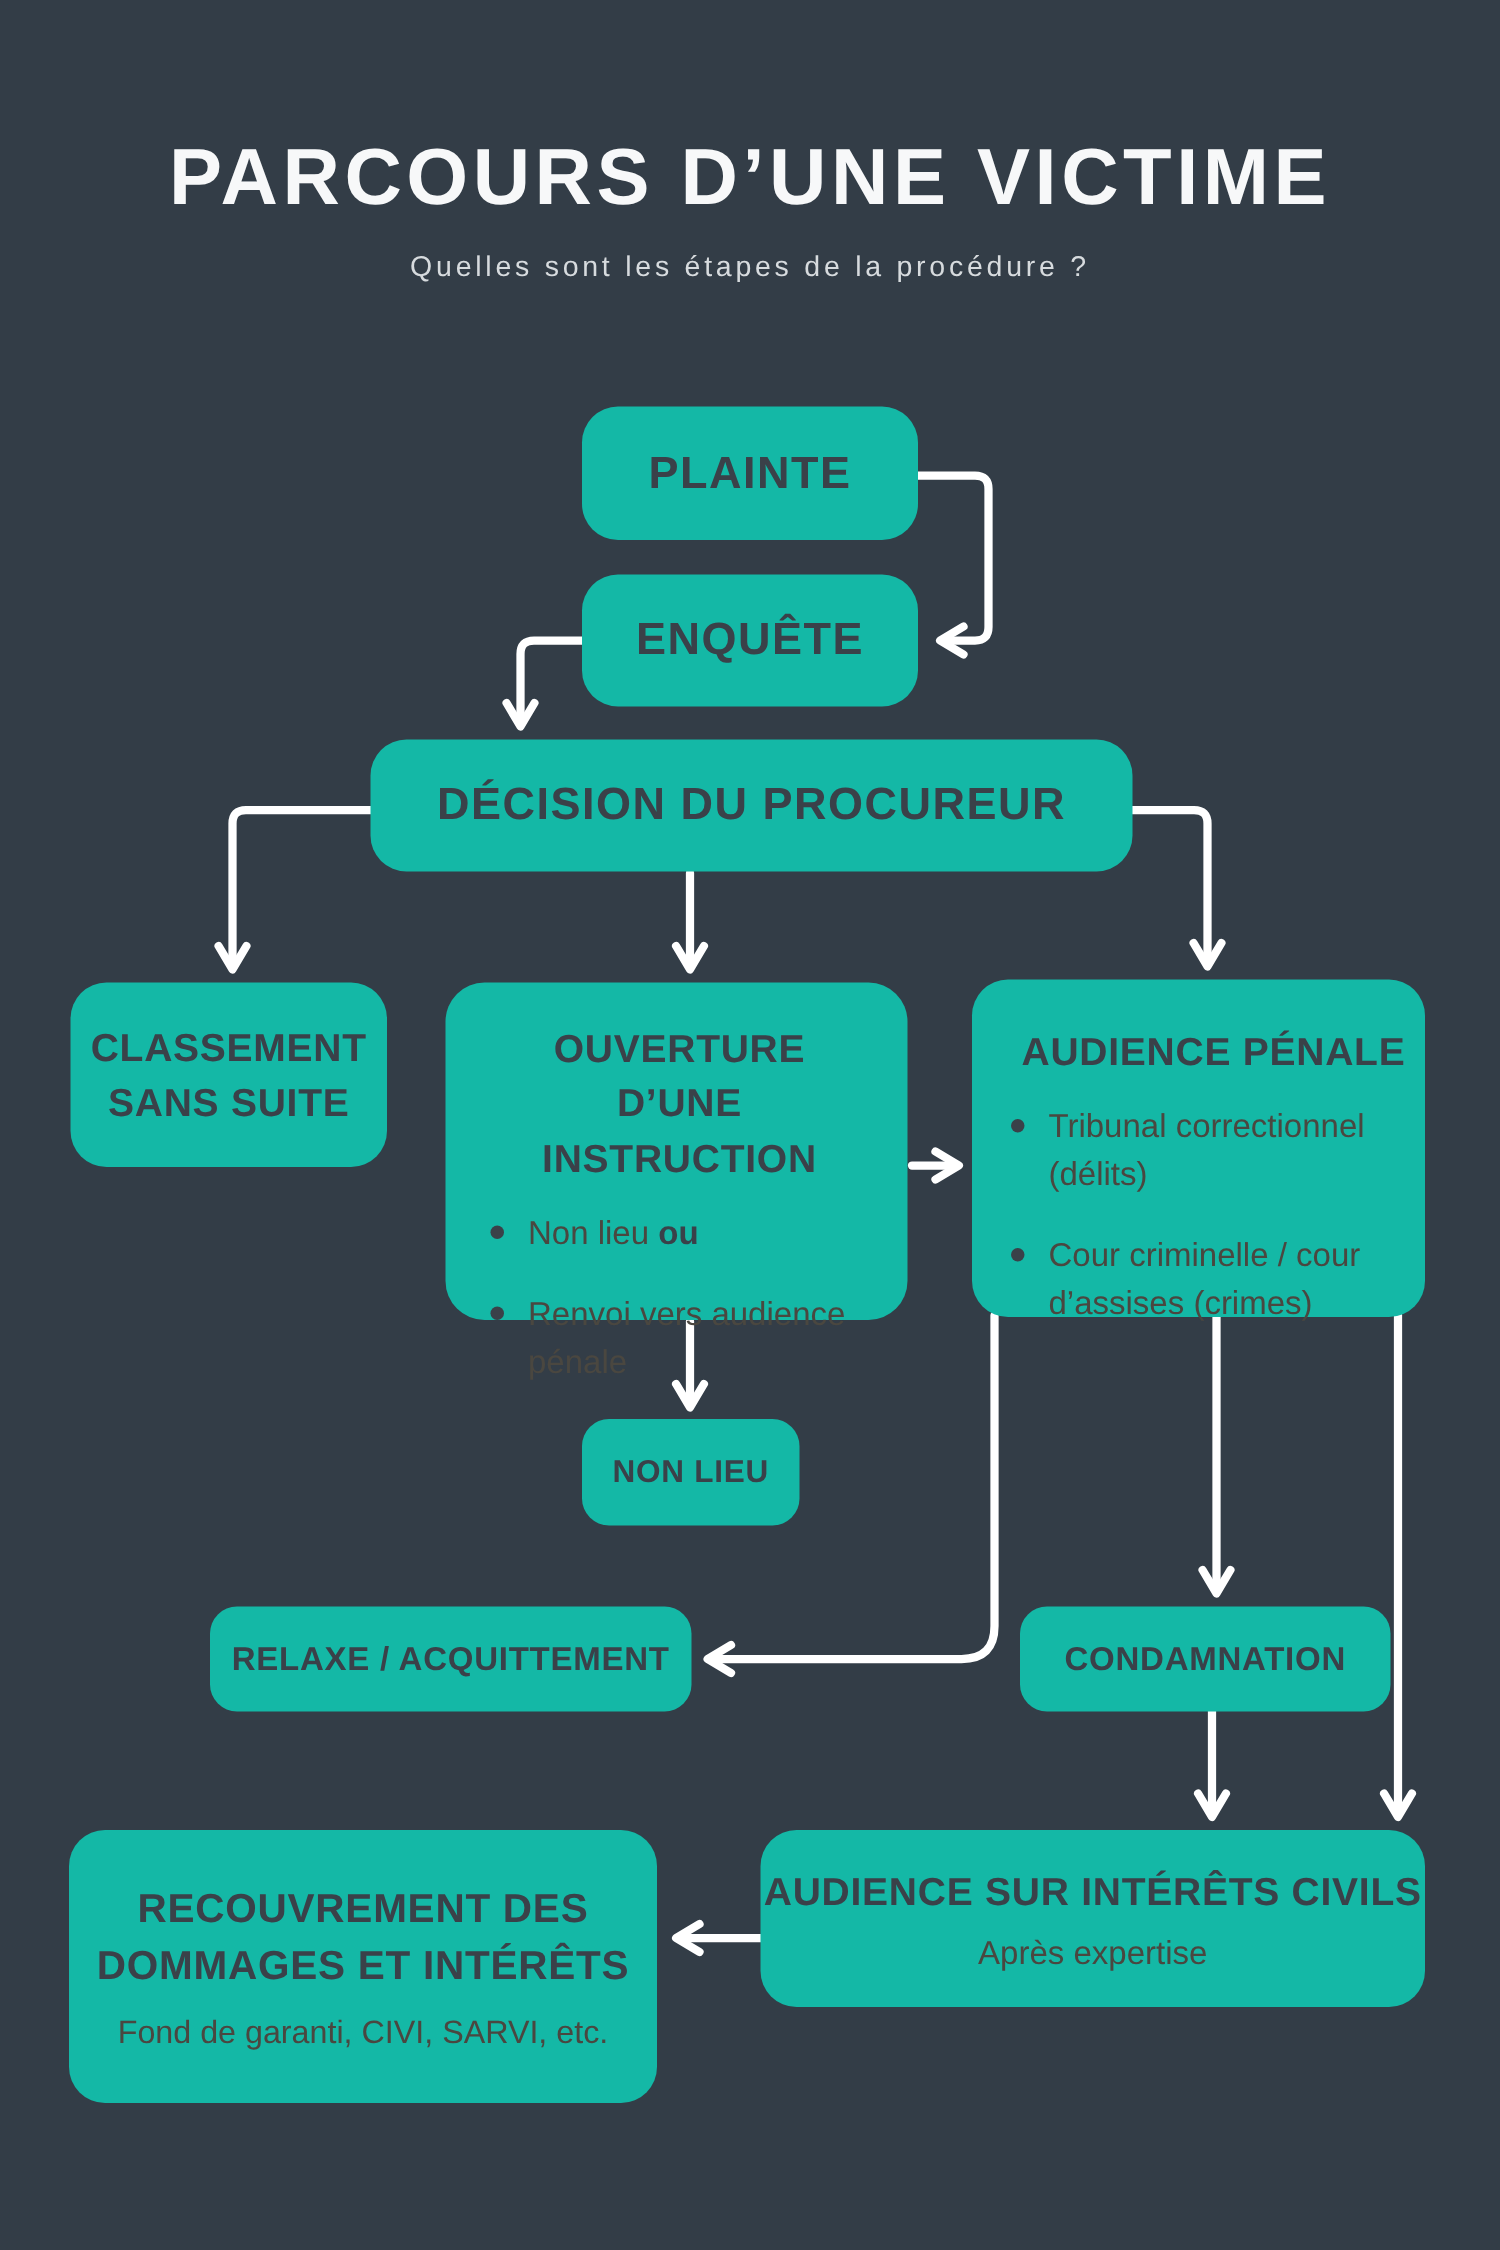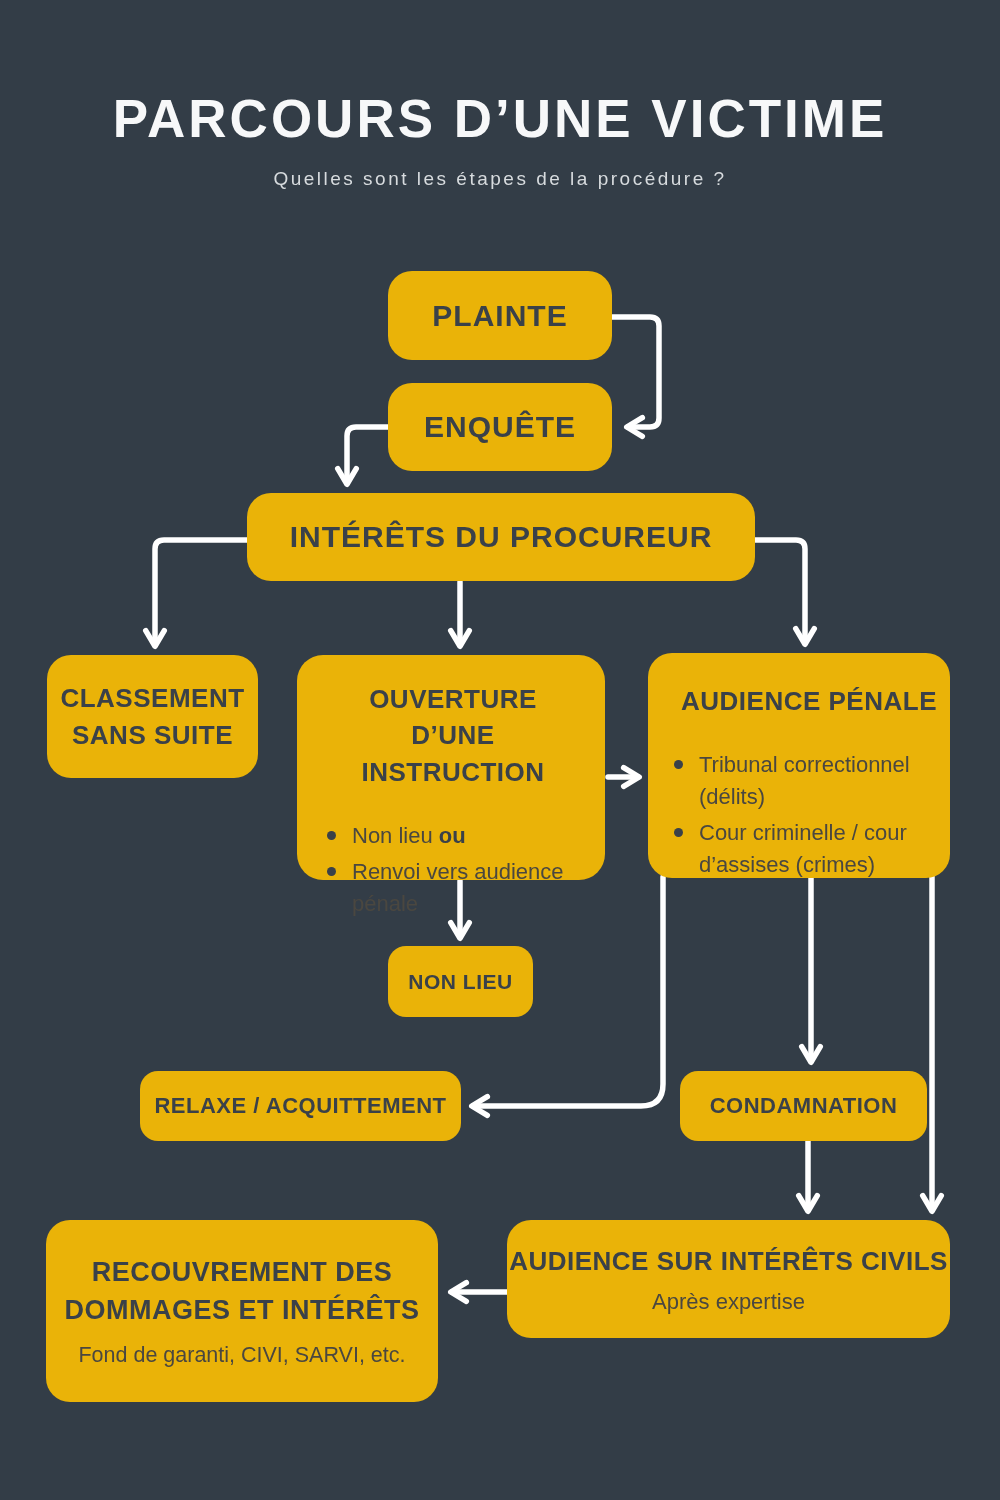--- a/index.html
+++ b/index.html
@@ -16,35 +16,35 @@
     font-size:53px;font-weight:700;letter-spacing:3px;
   }
   .page-subtitle{
     position:absolute;left:0;top:168px;width:1000px;
     text-align:center;color:#d7dbde;
     font-size:19px;font-weight:400;letter-spacing:2.5px;
   }
   .arrows{position:absolute;left:0;top:0;width:1000px;height:1500px;}
   .node{
     position:absolute;
-    background:#eab308;
+    background:#14b8a6;
     border-radius:24px;
     color:#3a4149;
     box-sizing:border-box;
     display:flex;flex-direction:column;
     align-items:center;justify-content:center;
     text-align:center;
   }
   .node.small{border-radius:18px;}
   .label-lg{font-size:30px;font-weight:700;letter-spacing:1px;}
   .label-md{font-size:26px;font-weight:700;letter-spacing:.5px;line-height:1.42;}
   .label-sm{font-size:21px;font-weight:700;letter-spacing:.5px;}
   .node-title{font-size:26px;font-weight:700;letter-spacing:.5px;line-height:1.4;}
   .node-sub{font-size:22px;font-weight:400;color:#4a4740;margin-top:10px;}
-  .bullets{margin-top:30px;display:flex;flex-direction:column;gap:4px;align-self:flex-start;}
+  .bullets{margin-top:16px;display:flex;flex-direction:column;gap:22px;align-self:flex-start;}
   .bullet{display:flex;align-items:flex-start;text-align:left;
     font-size:22px;line-height:1.45;color:#4a4740;font-weight:400;}
   .bullet .dot{
     flex:0 0 auto;width:9px;height:9px;border-radius:50%;
     background:#3a4149;margin:11px 16px 0 0;
   }
   .bullet b{font-weight:700;color:#3a4149;}
   
   #n-plainte      {left:388px;top:271px;width:224px;height:89px;}
   #n-enquete      {left:388px;top:383px;width:224px;height:88px;}
@@ -92,21 +92,21 @@
 
   <div class="node" id="n-plainte">
     <span class="label-lg">PLAINTE</span>
   </div>
 
   <div class="node" id="n-enquete">
     <span class="label-lg">ENQUÊTE</span>
   </div>
 
   <div class="node" id="n-decision">
-    <span class="label-lg">INTÉRÊTS DU PROCUREUR</span>
+    <span class="label-lg">DÉCISION DU PROCUREUR</span>
   </div>
 
   <div class="node" id="n-classement">
     <span class="label-md">CLASSEMENT SANS SUITE</span>
   </div>
 
   <div class="node" id="n-instruction">
     <span class="node-title">OUVERTURE D’UNE INSTRUCTION</span>
     <div class="bullets">
       <div class="bullet">

